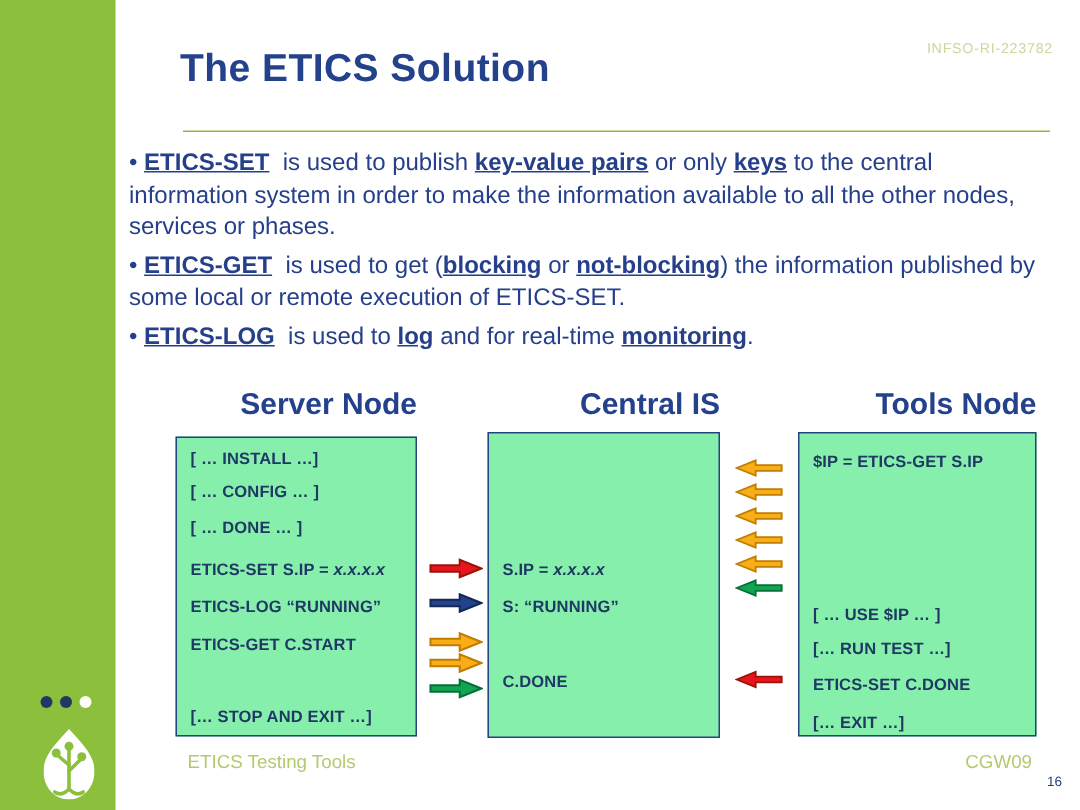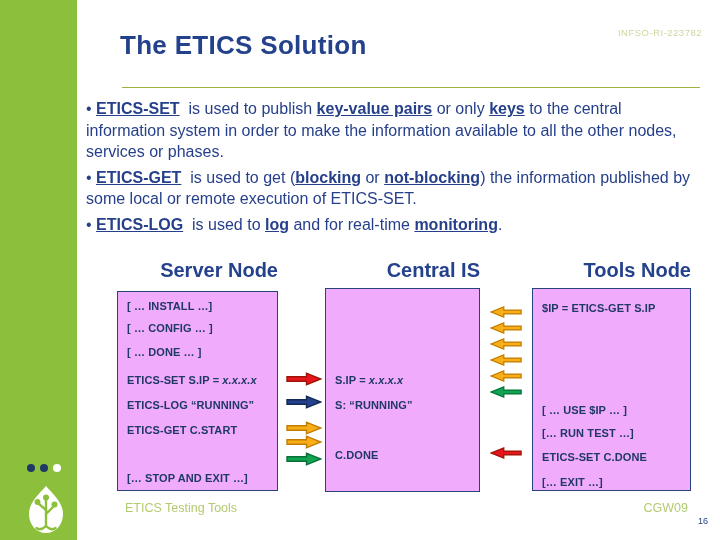--- a/index.html
+++ b/index.html
@@ -22,21 +22,21 @@
   .bullets{position:absolute;left:86px;top:98px;width:618px;color:#253f8a;font-size:16px;line-height:21.5px;}
   .bullets p{margin:0 0 4px 0;}
   .b{font-weight:bold;text-decoration:underline;}
   .i{font-style:italic;}
   
   .col-header{position:absolute;top:259px;text-align:right;font-size:20px;font-weight:bold;color:#24418c;}
   .h-server{left:117px;width:161px;}
   .h-central{left:325px;width:155px;}
   .h-client{left:532px;width:159px;}
   
-  .box{position:absolute;background:#f0abfc;border:1.6px solid #26437c;box-sizing:border-box;}
+  .box{position:absolute;background:#86efac;border:1.6px solid #26437c;box-sizing:border-box;}
   .box-server{left:117px;top:291px;width:161px;height:200px;}
   .box-central{left:325px;top:288px;width:155px;height:204px;}
   .box-client{left:532px;top:288px;width:159px;height:203px;}
   .bline{position:absolute;left:9px;font-size:11px;font-weight:bold;color:#1f3864;white-space:nowrap;letter-spacing:.1px;}
   
   .arrow{position:absolute;}
   .ar-red    path{fill:#e8141e;stroke:#9b1407;stroke-width:1.4;}
   .ar-navy   path{fill:#24418c;stroke:#122a55;stroke-width:1.4;}
   .ar-orange path{fill:#fbad18;stroke:#c07e00;stroke-width:1.4;}
   .ar-green  path{fill:#12a551;stroke:#077038;stroke-width:1.4;}

